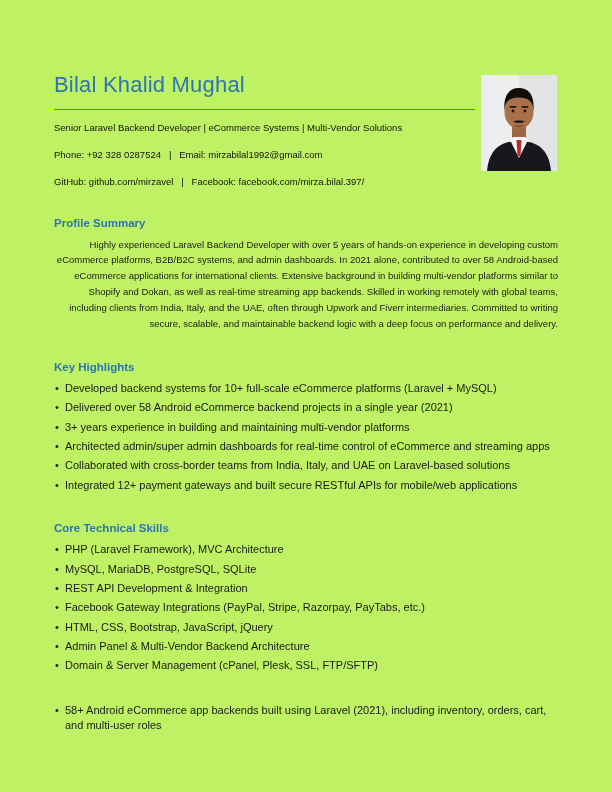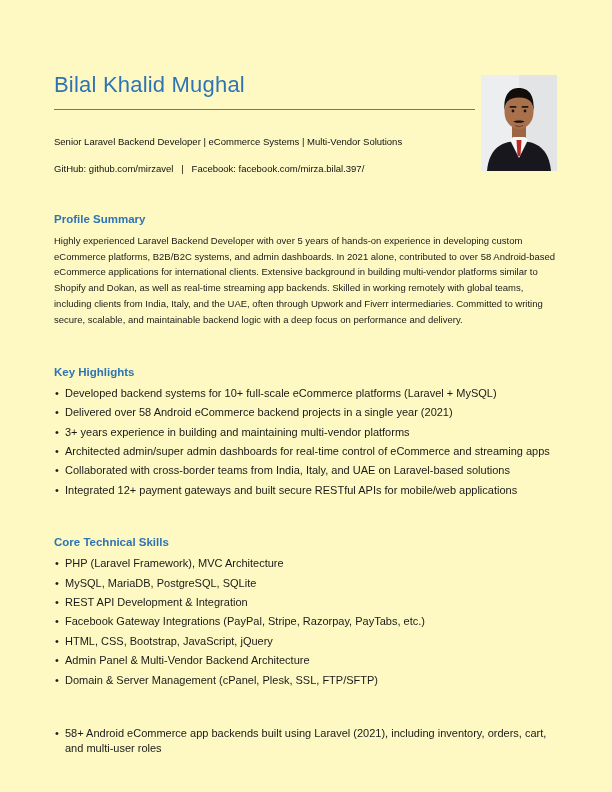--- a/index.html
+++ b/index.html
@@ -1,19 +1,19 @@
 <!DOCTYPE html>
 <html><head>
 <meta charset="utf-8">
 <style>
   html, body { margin: 0; padding: 0; background: #ffffff; }
   .page {
     width: 612px;
     height: 792px;
-    background: #fef9c3;
+    background: #bef264;
     position: relative;
     box-sizing: border-box;
     padding: 72px 54px 0 54px;
     font-family: "Liberation Sans", sans-serif;
     color: #1a1a1a;
     overflow: hidden;
   }
   .name-block {
     width: 421px;
     border-bottom: 1px solid #4a7ebb;
@@ -36,33 +36,34 @@
     background: #e9ebec;
   }
   .contact {
     margin: 15px 0 0 0;
     font-size: 9.5px;
     line-height: 1.25;
     color: #111111;
     white-space: pre-wrap;
     max-width: 420px;
   }
-  .title-line { margin-top: 26px; }
-  .section { margin-top: 38px; }
+  .title-line { margin-top: 12px; }
+  .section { margin-top: 29px; }
   .section-heading {
     margin: 0 0 8px 0;
     font-size: 11.5px;
     font-weight: 700;
     color: #2e74b5;
   }
   .body-text {
     margin: 0;
     font-size: 9.5px;
     line-height: 1.67;
     max-width: 506px;
+    text-align: right;
   }
   .bullet-list {
     list-style: none;
     margin: 0;
     padding: 0;
     max-width: 506px;
   }
   .bullet-item {
     position: relative;
     padding-left: 11px;
@@ -100,20 +101,21 @@
         <rect x="28.5" y="31" width="7" height="1.8" rx="0.9" fill="#241709"></rect>
         <rect x="40.5" y="31" width="7" height="1.8" rx="0.9" fill="#241709"></rect>
         <circle cx="32" cy="36" r="1.4" fill="#1c120a"></circle>
         <circle cx="44" cy="36" r="1.4" fill="#1c120a"></circle>
         <path d="M32 46.5 C35 45 41 45 44 46.5 C41 48.2 35 48.2 32 46.5 Z" fill="#16100b"></path>
         <path d="M34 50.5 C36.5 51.8 39.5 51.8 42 50.5" stroke="#7a4631" stroke-width="1.2" fill="none"></path>
       </svg>
     </div>
 
     <p class="contact title-line">Senior Laravel Backend Developer | eCommerce Systems | Multi-Vendor Solutions</p>
+    <p class="contact">Phone: +92 328 0287524   |   Email: mirzabilal1992@gmail.com</p>
     <p class="contact">GitHub: github.com/mirzavel   |   Facebook: facebook.com/mirza.bilal.397/</p>
   </header>
 
   <section class="section">
     <h2 class="section-heading">Profile Summary</h2>
     <p class="body-text">Highly experienced Laravel Backend Developer with over 5 years of hands-on experience in developing custom eCommerce platforms, B2B/B2C systems, and admin dashboards. In 2021 alone, contributed to over 58 Android-based eCommerce applications for international clients. Extensive background in building multi-vendor platforms similar to Shopify and Dokan, as well as real-time streaming app backends. Skilled in working remotely with global teams, including clients from India, Italy, and the UAE, often through Upwork and Fiverr intermediaries. Committed to writing secure, scalable, and maintainable backend logic with a deep focus on performance and delivery.</p>
   </section>
 
   <section class="section">
     <h2 class="section-heading">Key Highlights</h2>

